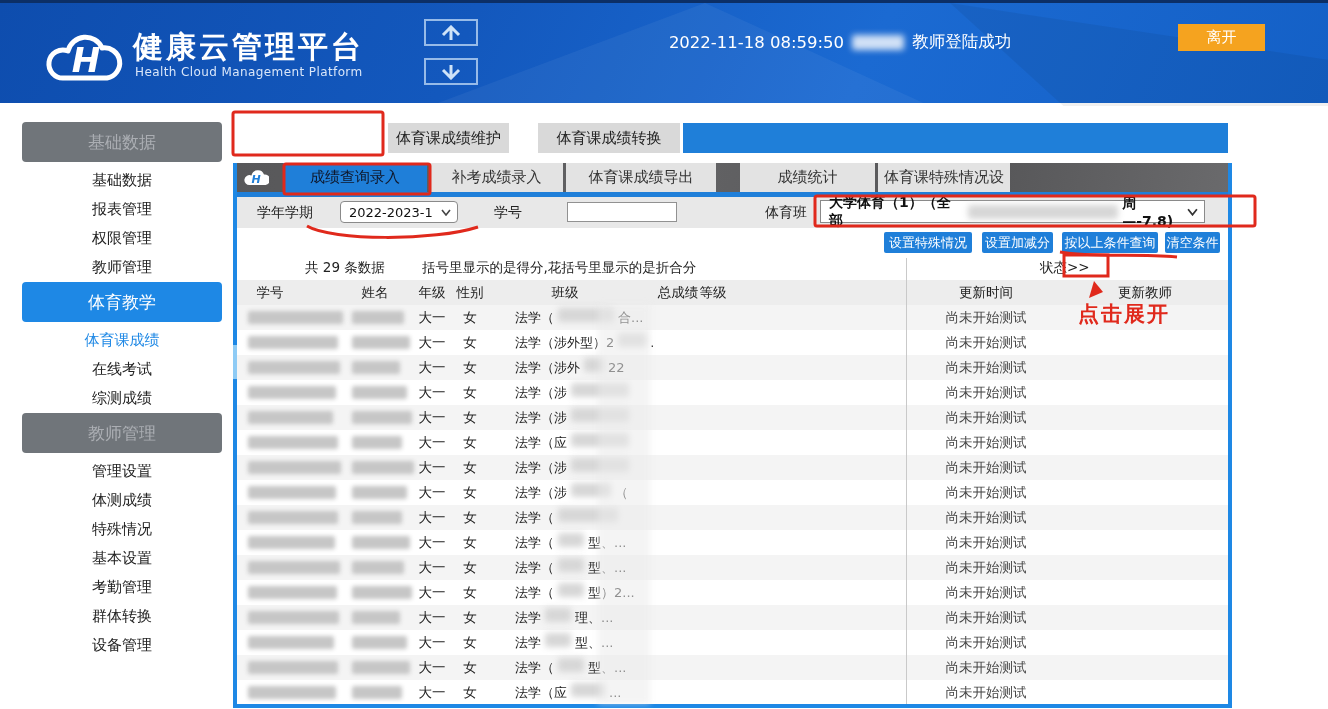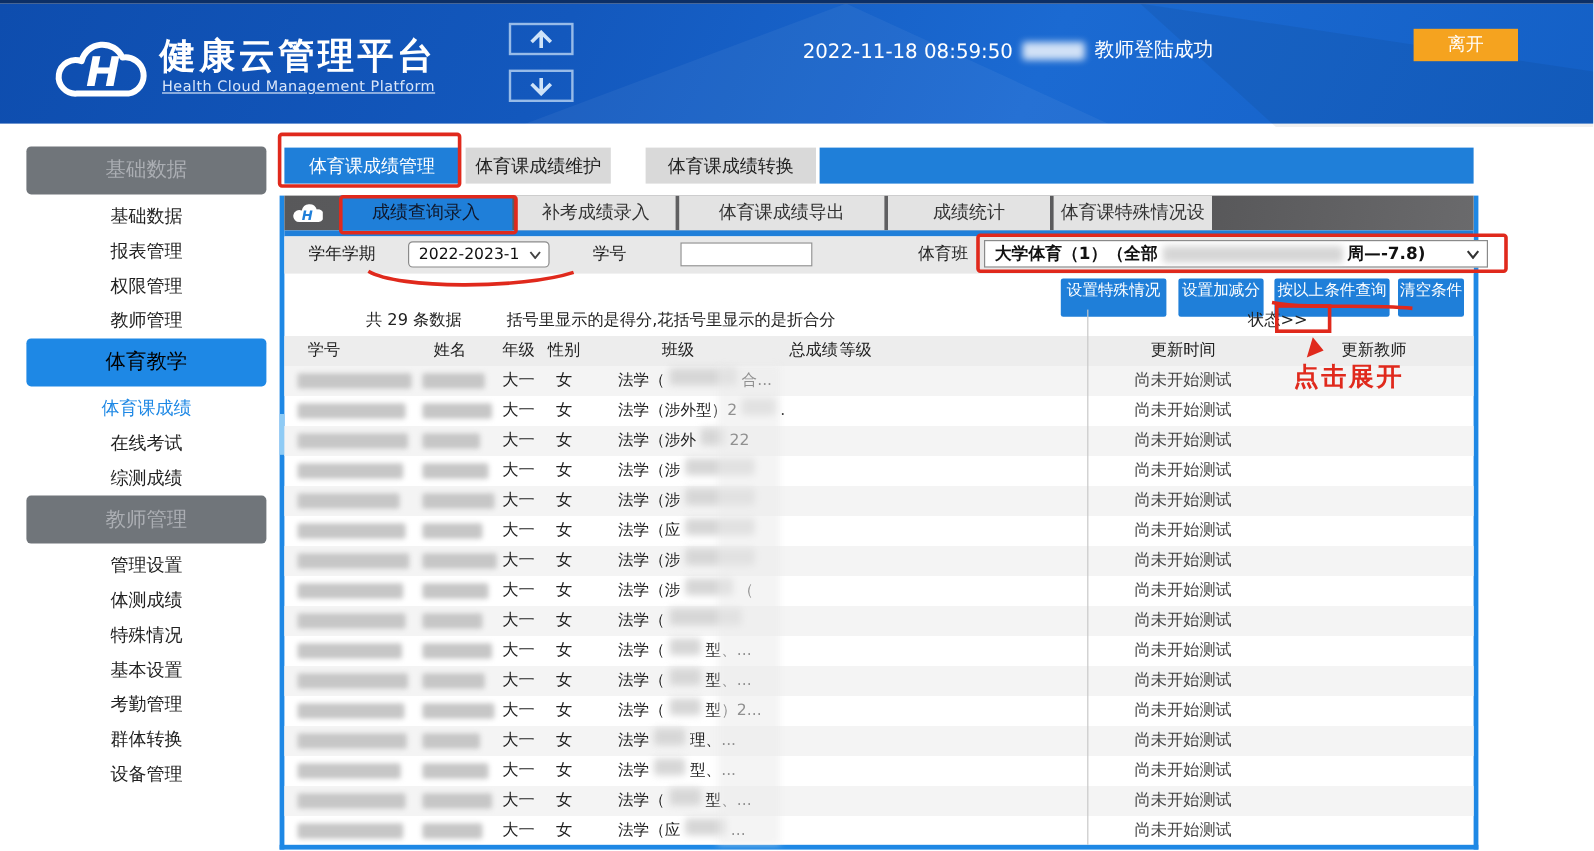--- a/index.html
+++ b/index.html
@@ -9,34 +9,34 @@
 
   
   .hdr{position:absolute;left:0;top:0;width:1328px;height:103px;
        background:linear-gradient(115deg,#0e4dae 0%,#1358bd 35%,#1b6ad2 65%,#1460c6 100%);
        border-top:3px solid #0c2f66;box-sizing:border-box;}
   .facet1{position:absolute;left:430px;top:0;width:500px;height:103px;
           background:rgba(255,255,255,.05);clip-path:polygon(0 100%,55% 0,100% 100%);}
   .facet2{position:absolute;left:950px;top:0;width:378px;height:103px;
           background:rgba(0,0,0,.06);clip-path:polygon(0 0,100% 55%,100% 100%,30% 100%);}
   .brand-title{position:absolute;left:133px;top:24px;color:#fff;font-size:30px;font-weight:bold;letter-spacing:3px;}
-  .brand-sub{position:absolute;left:135px;top:62px;color:#d9e6f9;font-size:12px;letter-spacing:.4px;text-decoration:underline;}
+  .brand-sub{position:absolute;left:135px;top:62px;color:#d9e6f9;font-size:12px;letter-spacing:.4px;}
   .arrbtn{position:absolute;left:424px;width:54px;height:27px;border:2px solid rgba(175,205,240,.85);
           display:flex;align-items:center;justify-content:center;box-sizing:border-box;}
   .statusline{position:absolute;left:600px;top:28px;width:480px;height:22px;color:#fff;font-size:16.5px;
               display:flex;align-items:center;justify-content:center;gap:8px;white-space:nowrap;}
   .hdr-blur{display:inline-block;width:52px;height:15px;background:rgba(255,255,255,.8);filter:blur(3px);border-radius:2px;}
   .leave{position:absolute;left:1178px;top:21px;width:87px;height:27px;background:#f5a31f;color:#fff;
          font-size:15px;text-align:center;line-height:27px;cursor:pointer;}
 
   
   .side{position:absolute;left:22px;top:122px;width:200px;}
   .sgroup{height:40px;border-radius:4px;background:#70757a;color:#abaeb3;font-size:17px;
           text-align:center;line-height:40px;margin-bottom:4px;}
-  .sgroup.active{background:#1e88e5;color:#000000;}
+  .sgroup.active{background:#1e88e5;color:#ffffff;}
   .sitem{height:29px;line-height:29px;text-align:center;font-size:15px;color:#222;cursor:pointer;}
   .sitem.active{color:#1e88e5;}
 
   
   .pb{background:#1e88e5;}
   .tab1{position:absolute;top:123px;height:30px;line-height:30px;text-align:center;font-size:15px;
         background:#d9d9d9;color:#222;cursor:pointer;}
   .tab1.active{background:#1f7fd9;color:#fff;}
   .tab1fill{position:absolute;top:123px;left:683px;width:545px;height:30px;background:#1f7fd9;}
   .subbar{position:absolute;left:237px;top:163px;width:991px;height:29px;
@@ -48,21 +48,21 @@
 
   
   .filterbar{position:absolute;left:237px;top:197px;width:991px;height:31px;background:#e8e8e8;}
   .flabel{position:absolute;top:197px;height:31px;line-height:31px;font-size:14px;color:#222;text-align:center;}
   .select{position:absolute;background:#fff;border:1px solid #8a8a8a;box-sizing:border-box;
           display:flex;align-items:center;font-size:13px;color:#111;cursor:pointer;}
   .select .chev{margin-left:auto;margin-right:6px;flex:0 0 auto;}
   .textinput{position:absolute;left:567px;top:202px;width:110px;height:20px;background:#fff;
              border:1px solid #919191;box-sizing:border-box;font-size:13px;padding:0 4px;}
   .inline-blur{display:inline-block;height:14px;background:#d6d6d6;filter:blur(3px);border-radius:2px;margin:0 4px;}
-  .bbtn{position:absolute;top:232px;height:32px;line-height:21px;background:#1f7fd9;color:#fff;
+  .bbtn{position:absolute;top:232px;height:21px;line-height:21px;background:#1f7fd9;color:#fff;
         font-size:13px;text-align:center;border-radius:2px;cursor:pointer;}
 
   
   .inforow{position:absolute;top:255px;height:25px;line-height:25px;font-size:13.5px;color:#222;white-space:nowrap;}
   .thead{position:absolute;left:237px;top:280px;width:991px;height:25px;background:#ededed;}
   .hcell{position:absolute;top:280px;height:25px;line-height:25px;font-size:13.5px;color:#222;text-align:center;}
   .trow{position:absolute;left:237px;width:991px;height:25px;}
   .trow.alt{background:#f4f4f4;}
   .cell{position:absolute;top:0;height:25px;line-height:25px;font-size:13.5px;color:#222;}
   .cblur{position:absolute;top:6px;height:13px;background:#c6c6c6;filter:blur(2px);border-radius:2px;}
@@ -129,50 +129,49 @@
       <div class="sitem">考勤管理</div>
       <div class="sitem">群体转换</div>
       <div class="sitem">设备管理</div>
     </div>
 
   <div class="abs pb" style="left:233px;top:163px;width:4px;height:545px;"></div>
   <div class="abs" style="left:233px;top:345px;width:4px;height:34px;background:#8ecbf5;"></div>
   <div class="abs pb" style="left:1228px;top:163px;width:4px;height:545px;"></div>
   <div class="abs pb" style="left:233px;top:704px;width:999px;height:4px;"></div>
 
-  <div class="tab1 active" style="left:237px;width:146px;">体育课成绩管理</div>
   <div class="tab1" style="left:388px;width:121px;">体育课成绩维护</div>
   <div class="tab1" style="left:538px;width:142px;">体育课成绩转换</div>
   <div class="tab1fill"></div>
 
   <div class="subbar">
     <svg class="abs" style="left:6px;top:3px;" width="26" height="22" viewBox="0 0 26 22">
       <path d="M7 19 a5 5 0 1 1 1.5-9.5 a6.5 6.5 0 0 1 12.5-1 a4.6 4.6 0 1 1 1.6 10.5 z" fill="#ffffff"></path>
       <text x="13" y="17" font-size="11" font-weight="bold" font-style="italic" fill="#1f7fd9" text-anchor="middle" font-family="DejaVu Sans, sans-serif">H</text>
     </svg>
   </div>
   <div class="tab2 active" style="left:283px;width:144px;">成绩查询录入</div>
   <div class="tab2" style="left:430px;width:133px;">补考成绩录入</div>
-  <div class="tab2" style="left:566px;width:171px;">体育课成绩导出</div>
+  <div class="tab2" style="left:566px;width:150px;">体育课成绩导出</div>
   <div class="tab2" style="left:740px;width:135px;">成绩统计</div>
   <div class="tab2" style="left:878px;width:132px;">体育课特殊情况设置</div>
   <div class="bluestrip"></div>
 
   <div class="filterbar"></div>
   <div class="flabel" style="left:250px;width:70px;text-align:center;">学年学期</div>
   <div class="select" style="left:340px;top:201px;width:118px;height:22px;border-radius:4px;padding-left:8px;">
     <span>2022-2023-1</span>
     <svg class="chev" width="10" height="7" viewBox="0 0 10 7">
       <path d="M1 1 L5 6 L9 1" fill="none" stroke="#444" stroke-width="1.6"></path>
     </svg>
   </div>
   <div class="flabel" style="left:486px;width:44px;">学号</div>
   <input class="textinput" value="" style="">
   <div class="flabel" style="left:758px;width:56px;">体育班</div>
-  <div class="select" style="left:820px;top:200px;width:420px;height:23px;padding-left:8px;font-size:14px;font-weight:bold;">
+  <div class="select" style="left:820px;top:200px;width:385px;height:23px;padding-left:8px;font-size:14px;font-weight:bold;">
     <span>大学体育（1）（全部</span>
     <span class="inline-blur" style="width:150px;"></span>
     <span>周—-7.8)</span>
     <svg class="chev" width="11" height="8" viewBox="0 0 10 7">
       <path d="M1 1 L5 6 L9 1" fill="none" stroke="#333" stroke-width="1.6"></path>
     </svg>
   </div>
 
   <div class="bbtn" style="left:884px;width:88px;">设置特殊情况</div>
   <div class="bbtn" style="left:982px;width:71px;">设置加减分</div>

